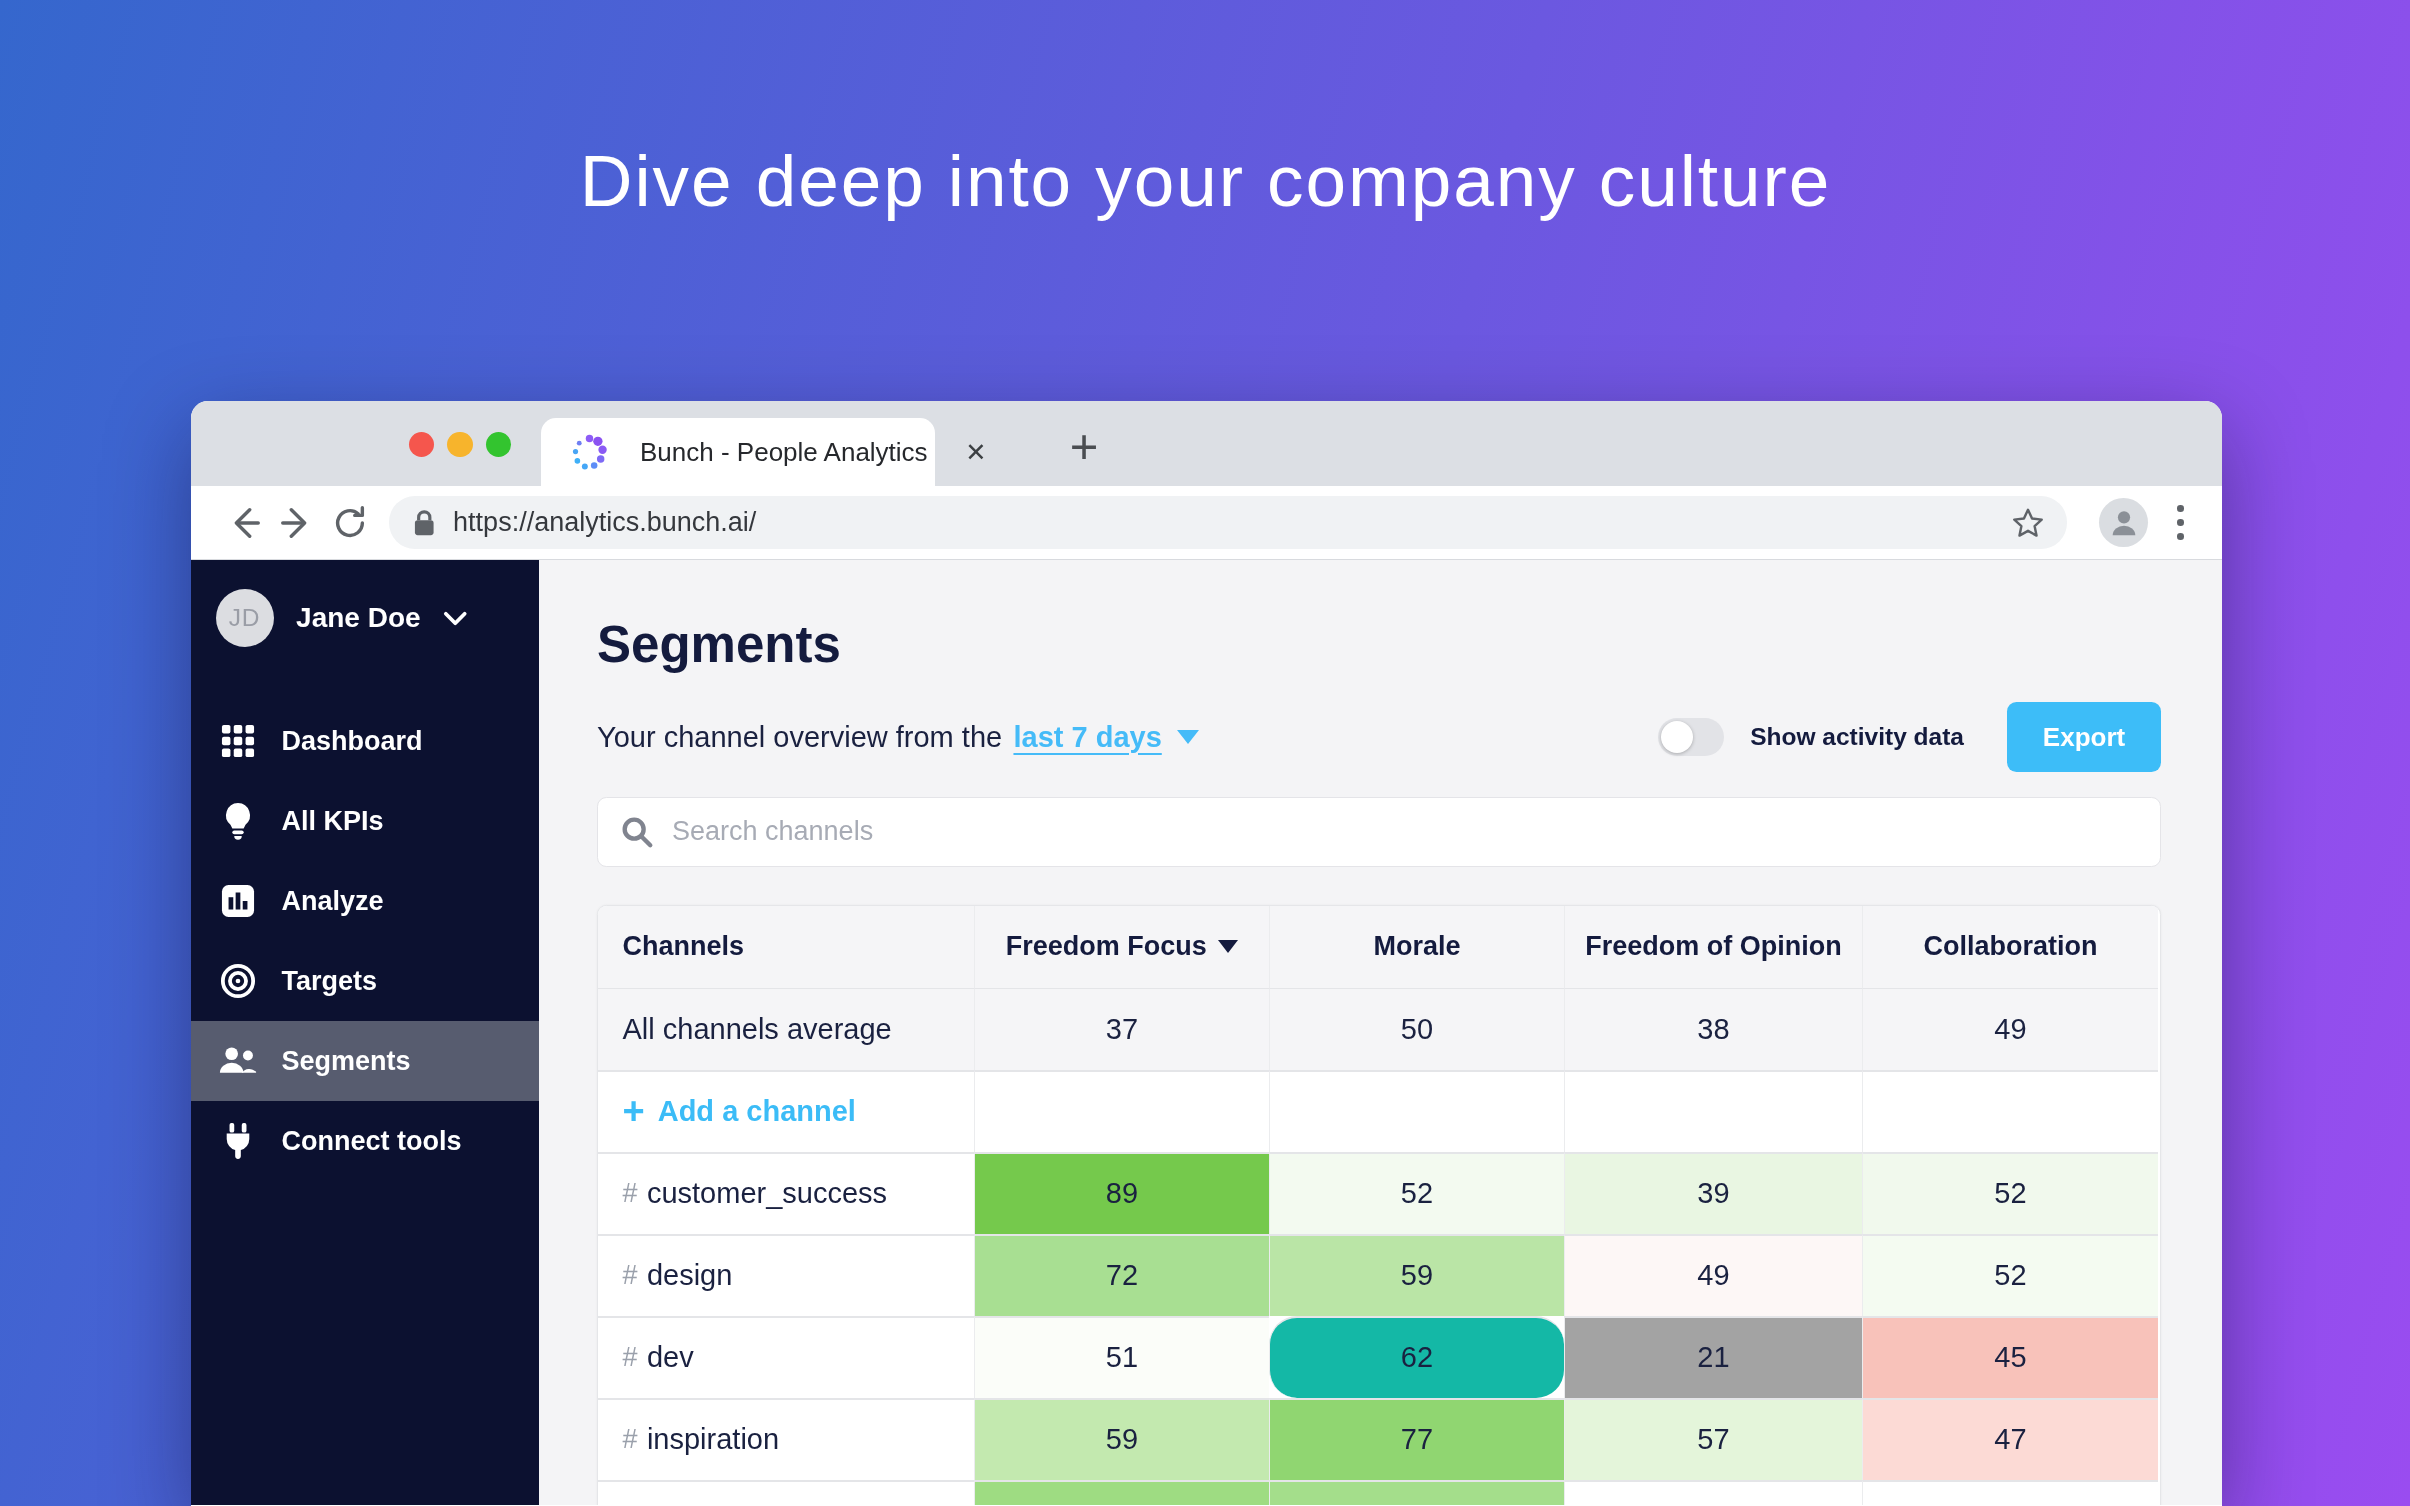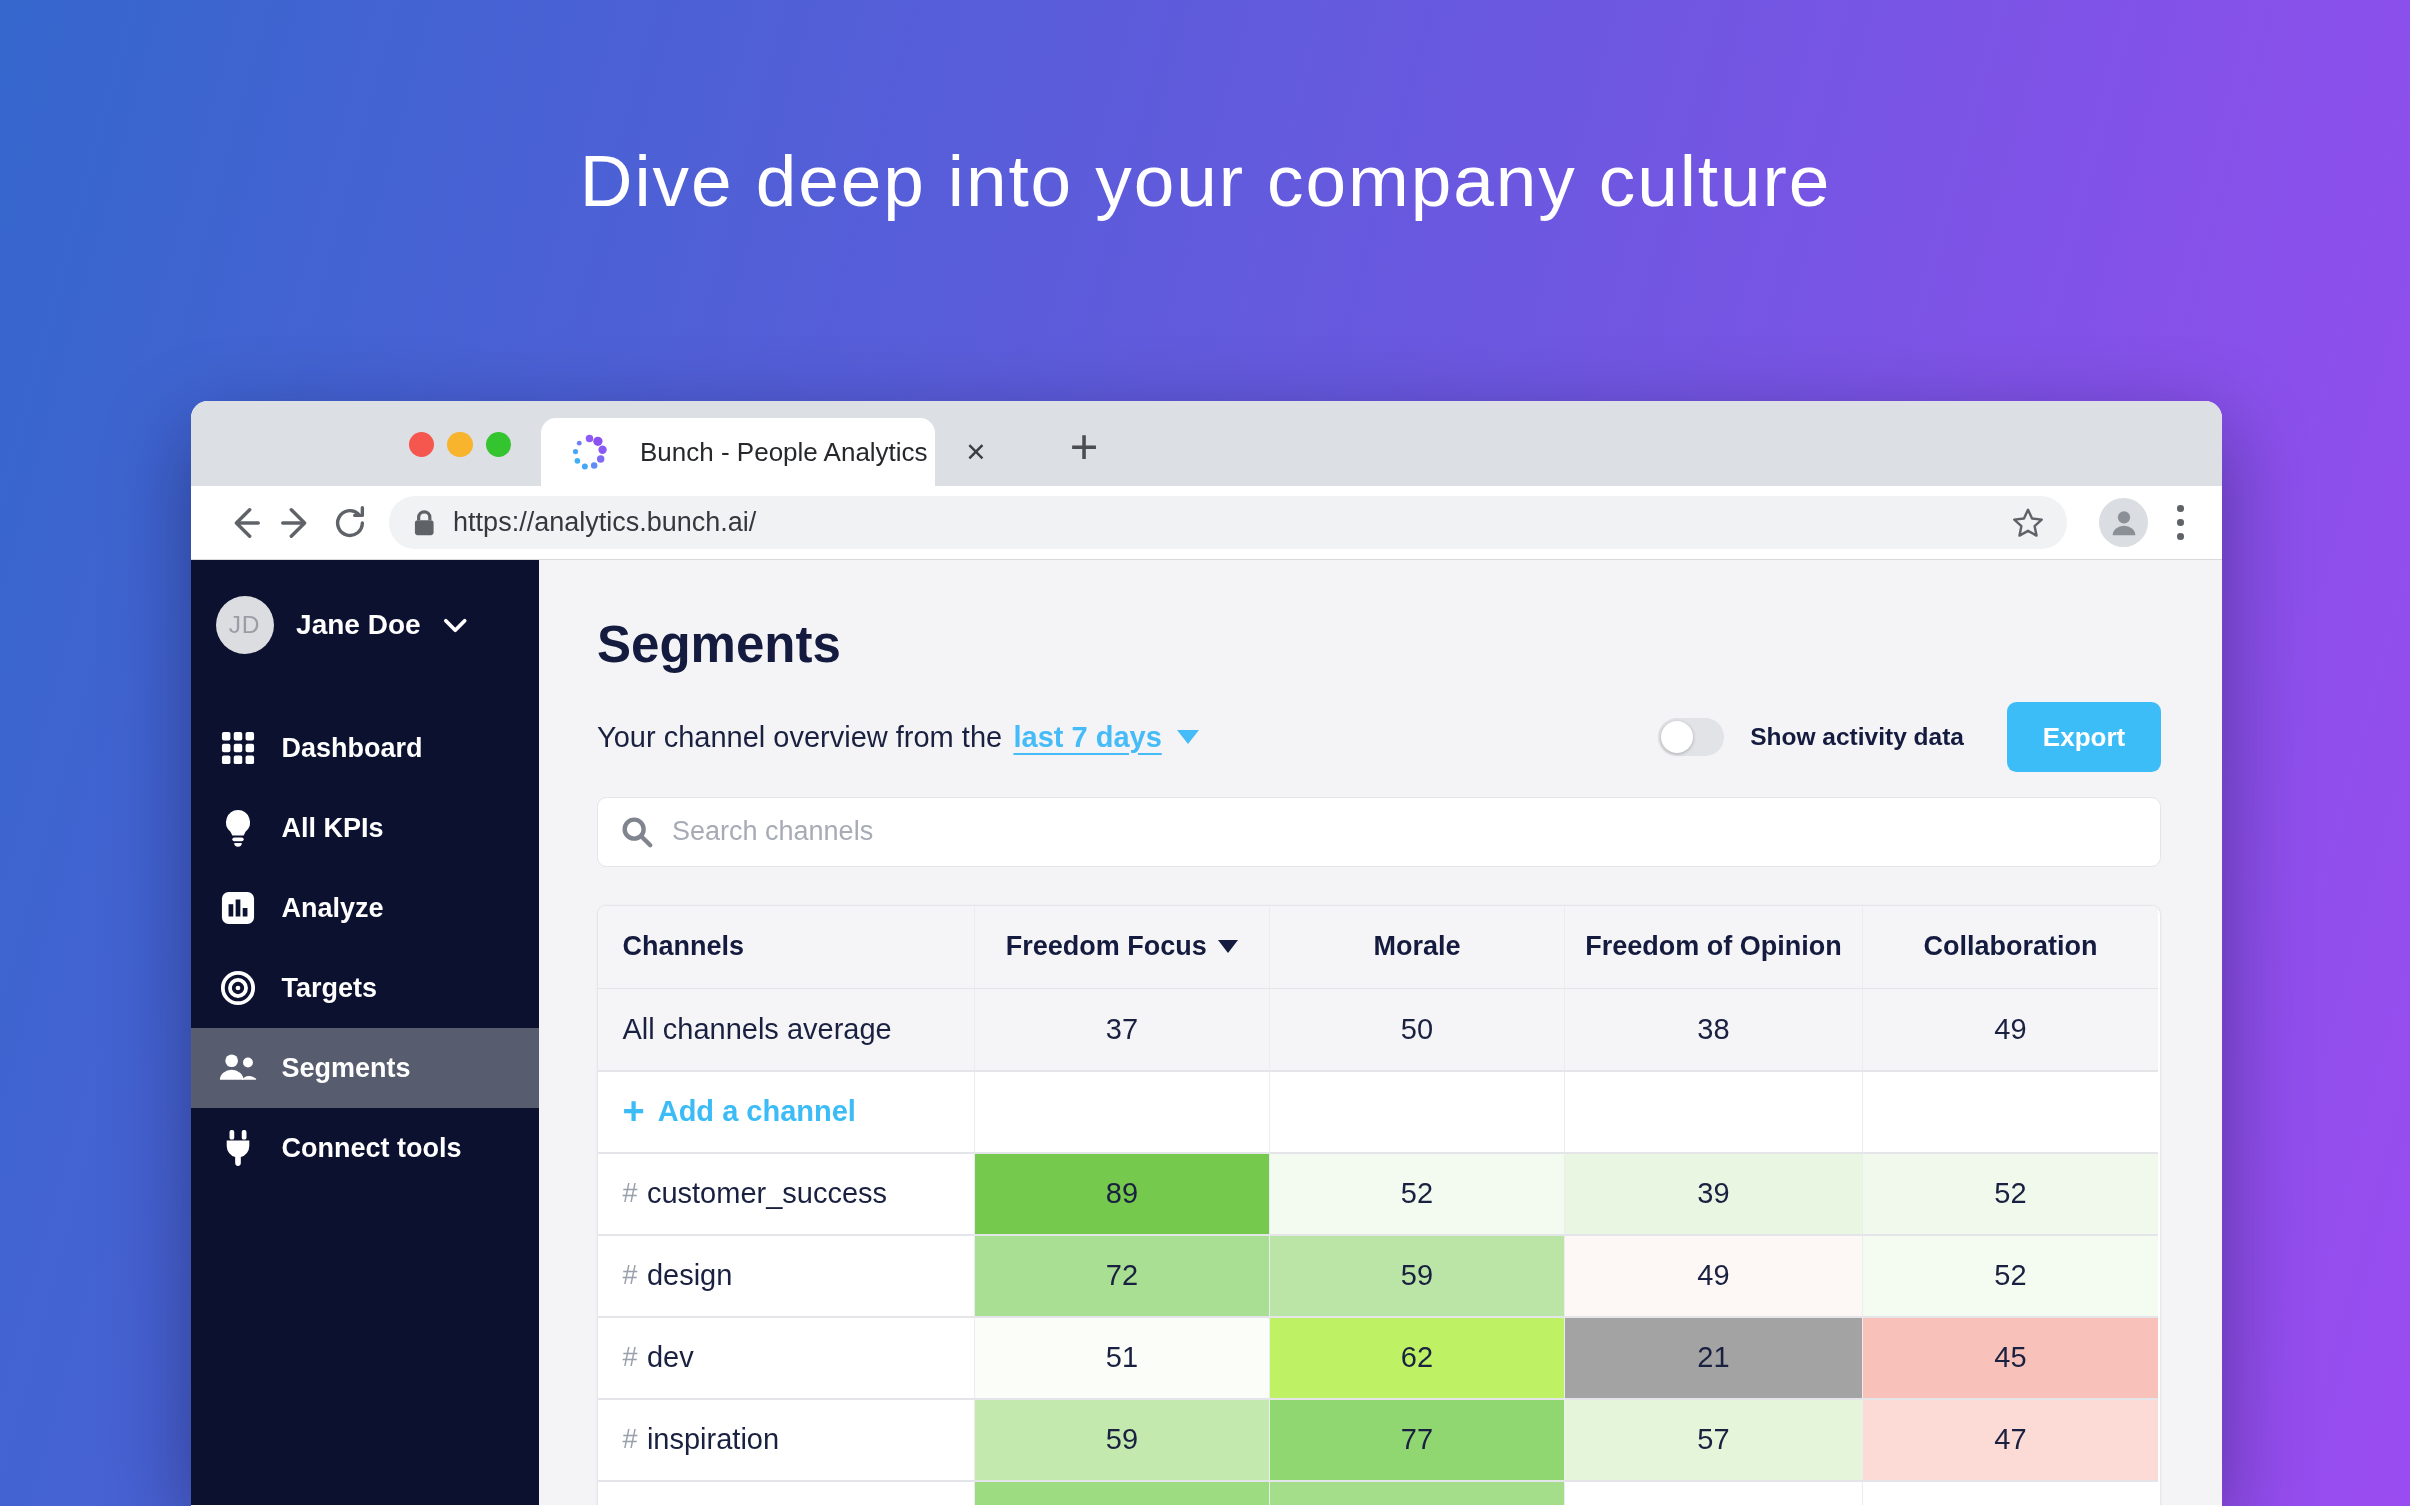--- a/index.html
+++ b/index.html
@@ -34,21 +34,21 @@
                 display:flex; align-items:center; padding:0 22.6px; gap:17px; }
   .url { font-size:27px; color:#35383d; flex:1; }
   .chrome-avatar { width:49px; height:49px; border-radius:50%; background:#dadde1;
                    display:flex; align-items:center; justify-content:center; margin:0 13px; }
   .kebab { width:38px; display:flex; flex-direction:column; align-items:center; gap:7.5px; }
   .kebab i { width:6.6px; height:6.6px; border-radius:50%; background:#5f6368; }
 
   .content { display:flex; height:945px; }
 
   
-  .sidebar { width:348px; background:#0c1130; color:#fff; flex-shrink:0; padding-top:35px; }
+  .sidebar { width:348px; background:#0c1130; color:#fff; flex-shrink:0; padding-top:28px; }
   .profile { display:flex; align-items:center; gap:22.6px; padding-left:24.5px; height:60px; }
   .avatar { width:58px; height:58px; border-radius:50%; background:#dcdde1; color:#9a9da6;
             font-size:24.5px; display:flex; align-items:center; justify-content:center; letter-spacing:0.9px; }
   .profile-name { font-size:28px; font-weight:700; }
   .nav { margin-top:53px; }
   .nav-item { height:80px; display:flex; align-items:center; gap:24.5px; padding-left:28px; }
   .nav-item.active { background:#575c6f; }
   .nav-icon { width:38px; display:flex; justify-content:center; }
   .nav-label { font-size:27px; font-weight:600; }
 
@@ -333,21 +333,21 @@
               <div class="trow body-row">
                 <div class="c0"><span class="hash">#</span>design</div>
                 <div class="c1" style="background: rgb(168, 223, 146);">72</div>
                 <div class="c2" style="background: rgb(186, 229, 166);">59</div>
                 <div class="c3" style="background: rgb(253, 247, 246);">49</div>
                 <div class="c4" style="background: rgb(244, 251, 241);">52</div>
               </div>
               <div class="trow body-row">
                 <div class="c0"><span class="hash">#</span>dev</div>
                 <div class="c1" style="background: rgb(251, 253, 249);">51</div>
-                <div class="c2" style="background: #bef264;">62</div>
+                <div class="c2" style="background: #14b8a6; border-radius: 28px;">62</div>
                 <div class="c3" style="background: #a3a3a3;">21</div>
                 <div class="c4" style="background: rgb(248, 194, 186);">45</div>
               </div>
               <div class="trow body-row">
                 <div class="c0"><span class="hash">#</span>inspiration</div>
                 <div class="c1" style="background: rgb(195, 233, 175);">59</div>
                 <div class="c2" style="background: rgb(144, 214, 113);">77</div>
                 <div class="c3" style="background: rgb(228, 245, 218);">57</div>
                 <div class="c4" style="background: rgb(252, 218, 213);">47</div>
               </div>

